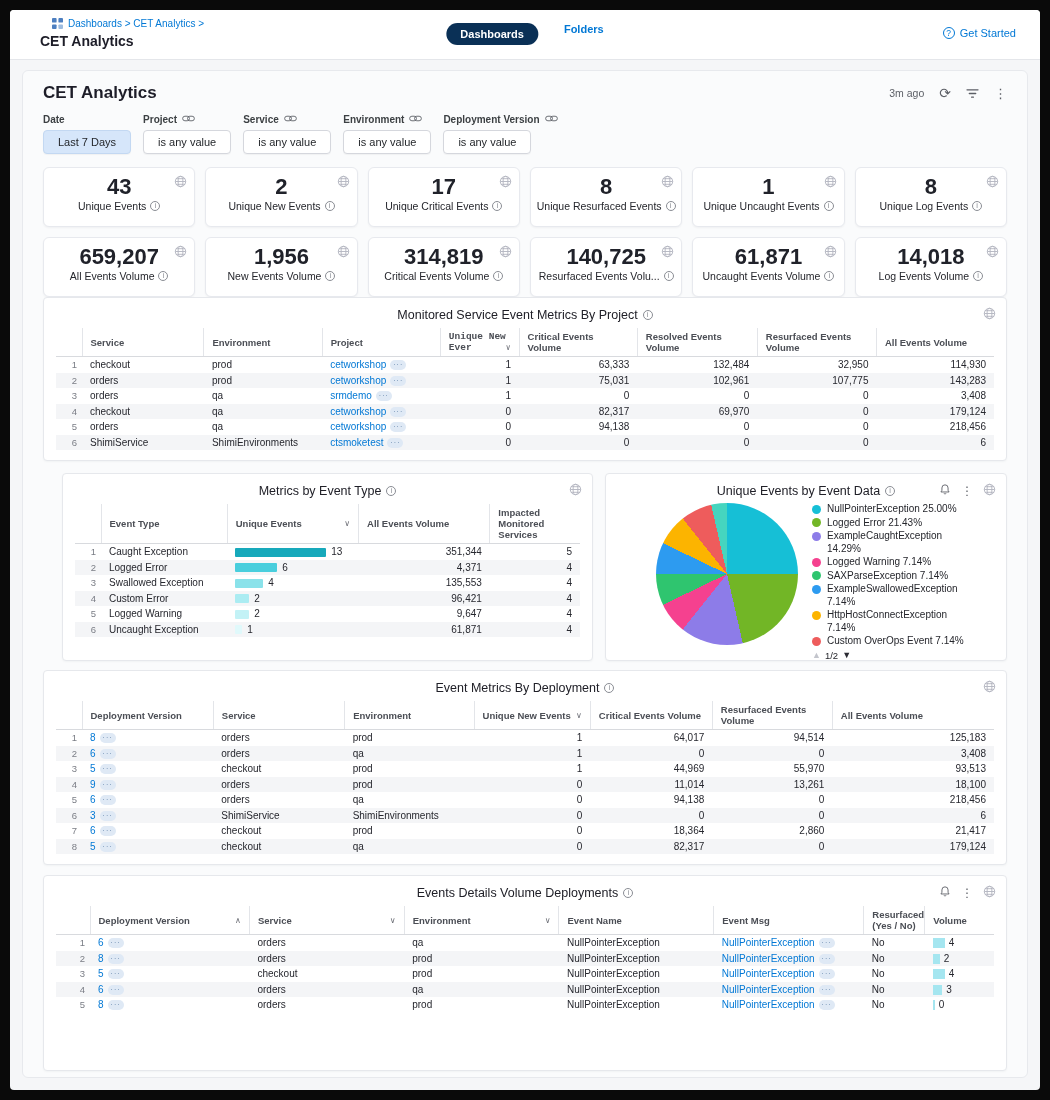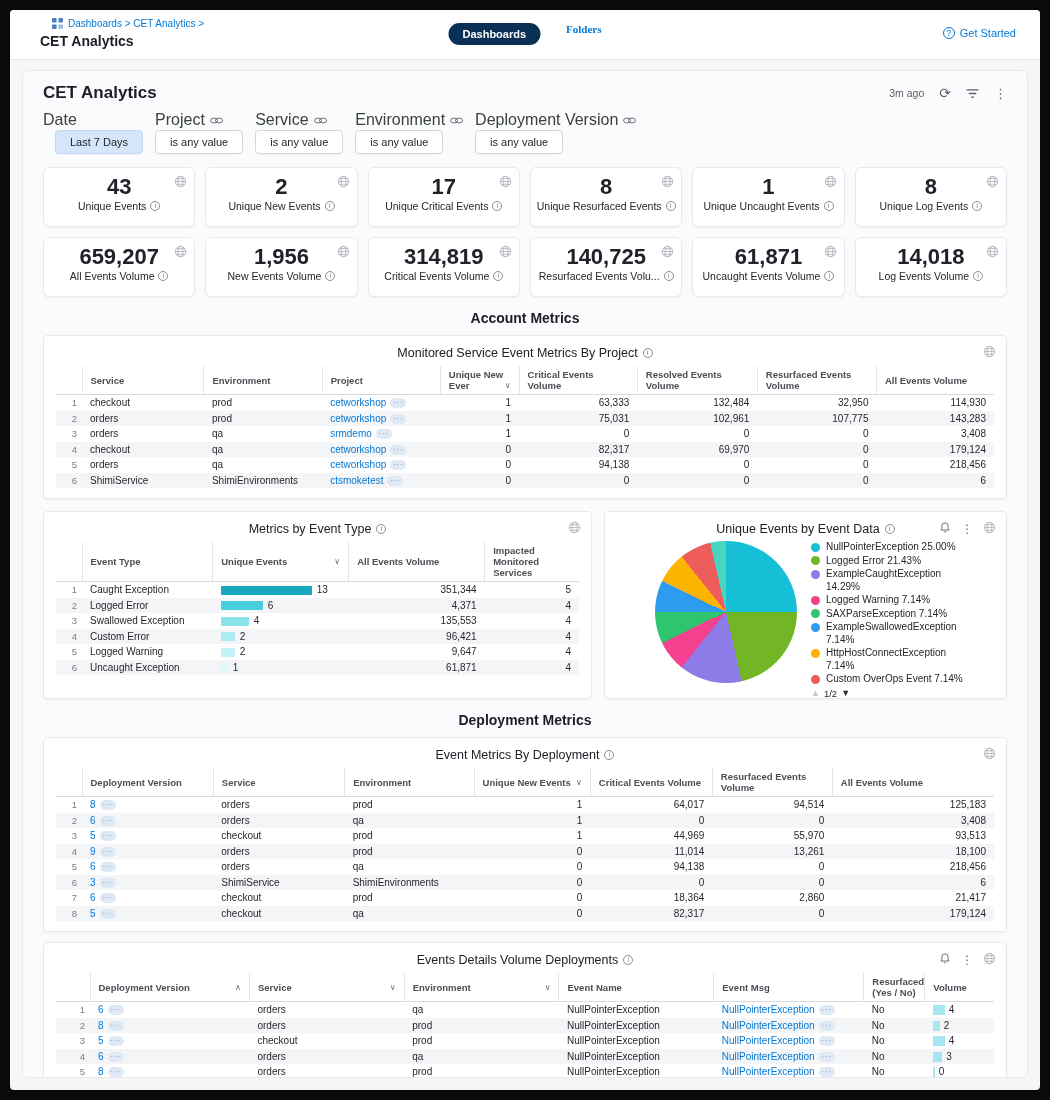--- a/index.html
+++ b/index.html
@@ -15,44 +15,44 @@
   }
   
   .topbar { height: 50px; background: #fff; border-bottom: 1px solid #e4e6ea; position: relative; }
   .breadcrumb {
     position: absolute; left: 30px; top: 8px; font-size: 10px; color: #0278d5;
     display: flex; gap: 5px; cursor: pointer; padding-left: 12px;
   }
   .page-title { position: absolute; left: 30px; top: 23px; font-size: 14px; font-weight: 700; color: #1d1d28; }
   .tabs { position: absolute; left: 50%; top: 13px; transform: translateX(-50%); display: flex; gap: 26px; align-items: flex-start; }
   .tab-pill { background: #0a3056; color: #fff; font-size: 11px; font-weight: 600; padding: 5px 14px; border-radius: 13px; cursor: pointer; }
-  .tab-link { color: #0278d5; font-size: 11px; font-weight: 600; cursor: pointer; font-family: Liberation Serif, serif; }
+  .tab-link { color: #0278d5; font-size: 11px; font-weight: 600; cursor: pointer; }
   .get-started { position: absolute; right: 24px; top: 17px; color: #0278d5; font-size: 11px; display: flex; align-items: center; gap: 5px; cursor: pointer; }
   .qmark { width: 12px; height: 12px; border: 1px solid #0278d5; border-radius: 50%; font-size: 8.5px; line-height: 10px; text-align: center; display: inline-block; }
   
   .panel {
     margin: 10px 12px 0; background: #fafbfc; border: 1px solid #e7e9ed; border-radius: 6px;
     padding: 12px 20px 14px; height: 1008px; overflow: hidden; position: relative;
   }
   .panel-head { display: flex; justify-content: space-between; align-items: center; }
   .panel-title { font-size: 17px; font-weight: 600; color: #1d1d28; }
   .panel-actions { display: flex; align-items: center; gap: 15px; color: #5c5f66; }
   .updated { font-size: 10.5px; color: #5c5f66; }
   .icon-refresh { font-size: 14px; cursor: pointer; }
   .kebab { font-size: 13px; cursor: pointer; letter-spacing: 0; }
   .panel-actions > span { display: inline-flex; align-items: center; }
   
   .filters { display: flex; gap: 12px; margin-top: 10px; }
-  .flabel { font-size: 16px; color: #3c4043; font-weight: 400; display: flex; align-items: center; gap: 5px; height: 13px; }
+  .flabel { font-size: 10px; color: #3c4043; font-weight: 700; display: flex; align-items: center; gap: 5px; height: 13px; }
   .fbtn {
     margin-top: 4px; font-family: inherit; font-size: 11px; color: #24272b; background: #fff;
     border: 1px solid #d5d7dd; border-radius: 4px; padding: 5px 14px; cursor: pointer;
     box-shadow: 0 1px 1px rgba(0,0,0,.04); display: block;
   }
-  .fbtn.active { background: #d6e6fa; border-color: #c3d8f2; font-weight: 500; margin-left: 12px; }
+  .fbtn.active { background: #d6e6fa; border-color: #c3d8f2; font-weight: 500; }
   
   .tiles { display: grid; grid-template-columns: repeat(6, 1fr); gap: 10px; margin-top: 13px; }
   .tile {
     background: #fff; border: 1px solid #e7e9ee; border-radius: 6px; height: 60px;
     position: relative; text-align: center; padding-top: 7px; box-shadow: 0 1px 2px rgba(30,40,60,.05);
   }
   .tval { font-size: 22px; font-weight: 600; color: #20222a; line-height: 24px; }
   .tlbl { font-size: 10.5px; color: #25262c; margin-top: 1px; display: flex; justify-content: center; align-items: center; gap: 4px; }
   .tile-globe { position: absolute; top: 6px; right: 7px; }
   .info {
@@ -82,21 +82,21 @@
   td.num, th.num { text-align: right; }
   .sort { float: right; color: #6b6d75; font-size: 8px; font-weight: 400; margin-left: 3px; }
   .link { color: #0278d5; cursor: pointer; }
   .pill {
     display: inline-block; background: #dfe9f5; color: #7391b3; border-radius: 5px;
     font-size: 7px; line-height: 7px; padding: 1px 3px 2px; margin-left: 4px; vertical-align: middle; letter-spacing: 1px; cursor: pointer;
   }
   .bar { display: inline-block; height: 9px; vertical-align: middle; margin-right: 5px; border-radius: 1px; }
   .vbar { display: inline-block; height: 10px; background: #a5e6f0; vertical-align: middle; margin-right: 4px; }
   #project-card { margin-top: 0; min-height: 155px; }
-  .row2 { display: flex; gap: 12px; margin-top: 12px; align-items: stretch; }
+  .row2 { display: flex; gap: 12px; margin-top: 12px; align-items: stretch; margin-left: 19px; }
   #event-type-card { width: 549px; height: 188px; }
   #pie-card { flex: 1; height: 188px; }
   #deployment-card { margin-top: 9px; min-height: 158px; }
   #events-card { margin-top: 10px; min-height: 196px; }
   
   .pie-wrap { display: flex; gap: 14px; margin-top: 5px; padding-left: 38px; align-items: flex-start; }
   .pie { width: 142px; height: 142px; border-radius: 50%; cursor: pointer; }
   .legend { width: 182px; font-size: 10px; color: #25262c; }
   .legend-item { display: flex; gap: 6px; line-height: 12.5px; margin-bottom: 1px; cursor: pointer; }
   .dot { width: 9px; height: 9px; border-radius: 50%; flex-shrink: 0; margin-top: 1.5px; }
@@ -359,21 +359,20 @@
               </g>
             </svg></span>
           <div class="tval">14,018</div>
           <div class="tlbl">
             <span>Log Events Volume</span>
             <span class="info">i</span>
           </div>
         </div>
       </div>
 
-    <div class="section-heading">Account Metrics</div>
 
     <div class="card" id="project-card">
       <div class="card-title">
         <span>Monitored Service Event Metrics By Project</span>
         <span class="info">i</span>
       </div>
       <div class="card-icons">
         <span><svg width="13" height="13" viewBox="0 0 14 14">
               <g fill="none" stroke="#b3b6c0" stroke-width="1">
                 <circle cx="7" cy="7" r="5.6"></circle>
@@ -382,21 +381,21 @@
               </g>
             </svg></span>
       </div>
       <table>
           <thead>
             <tr>
               <th class="first" style="width: 26px;"></th>
               <th style="width: 13%;">Service</th>
               <th style="width: 12.6%;">Environment</th>
               <th style="width: 12.6%;">Project</th>
-              <th style="width: 8.4%;">Unique New Ever<span class="sort">∨</span></th>
+              <th style="width: 8.4%; font-family: Liberation Mono, monospace;">Unique New Ever<span class="sort">∨</span></th>
               <th style="width: 12.6%;">Critical Events Volume</th>
               <th style="width: 12.8%;">Resolved Events Volume</th>
               <th style="width: 12.7%;">Resurfaced Events Volume</th>
               <th>All Events Volume</th>
             </tr>
           </thead>
           <tbody>
             <tr>
               <td class="idx">1</td>
               <td>checkout</td>
@@ -596,21 +595,20 @@
               <div class="legend-pager">
                 <span class="pg-up">▲</span>
                 <span>1/2</span>
                 <span class="pg-down">▼</span>
               </div>
             </div>
         </div>
       </div>
     </div>
 
-    <div class="section-heading">Deployment Metrics</div>
 
     <div class="card" id="deployment-card">
       <div class="card-title">
         <span>Event Metrics By Deployment</span>
         <span class="info">i</span>
       </div>
       <div class="card-icons">
         <span><svg width="13" height="13" viewBox="0 0 14 14">
               <g fill="none" stroke="#b3b6c0" stroke-width="1">
                 <circle cx="7" cy="7" r="5.6"></circle>

